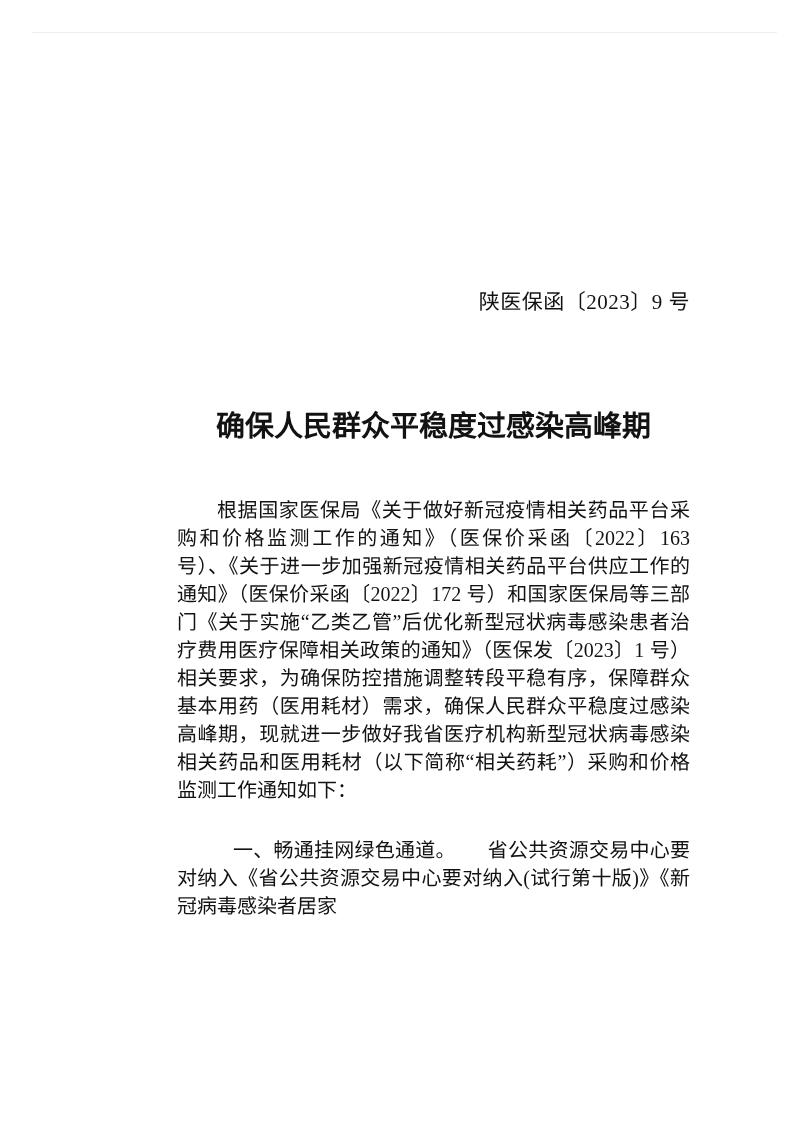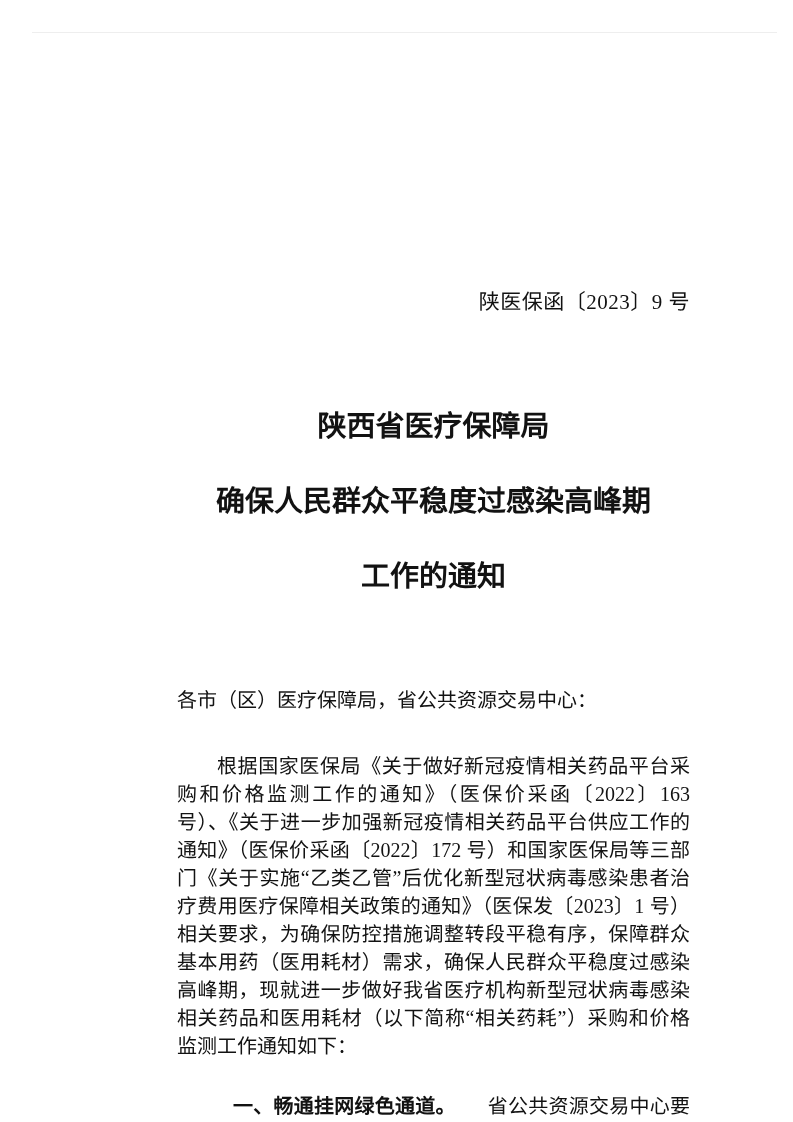--- a/index.html
+++ b/index.html
@@ -49,37 +49,34 @@
   .para {
     font-size: 20px;
     line-height: 28px;
     text-align: justify;
     text-justify: inter-character;
     text-indent: 2em;
   }
 
   .para-lead {
     font-family: "Liberation Sans", "DejaVu Sans", sans-serif;
-    font-weight: 700;
+    font-weight: 400;
   }
 </style>
 </head>
 <body>
 
 <div class="page">
   <div class="content">
 
     <div class="doc-number">陕医保函〔2023〕9 号</div>
 
     <h1 class="title">
-      <span class="title-line">陕西省医疗保障局</span>
       <span class="title-line">确保人民群众平稳度过感染高峰期</span>
-      <span class="title-line">工作的通知</span>
     </h1>
 
-    <p class="salutation">各市（区）医疗保障局，省公共资源交易中心：</p>
 
     <p class="para">根据国家医保局《关于做好新冠疫情相关药品平台采购和价格监测工作的通知》（医保价采函〔2022〕163 号）、《关于进一步加强新冠疫情相关药品平台供应工作的通知》（医保价采函〔2022〕172 号）和国家医保局等三部门《关于实施“乙类乙管”后优化新型冠状病毒感染患者治疗费用医疗保障相关政策的通知》（医保发〔2023〕1 号）相关要求，为确保防控措施调整转段平稳有序，保障群众基本用药（医用耗材）需求，确保人民群众平稳度过感染高峰期，现就进一步做好我省医疗机构新型冠状病毒感染相关药品和医用耗材（以下简称“相关药耗”）采购和价格监测工作通知如下：</p>
 
     <p class="para"><span class="para-lead">一、畅通挂网绿色通道。</span><span>省公共资源交易中心要对纳入《省公共资源交易中心要对纳入(试行第十版)》《新冠病毒感染者居家</span></p>
 
   </div>
 </div>
 
 </body></html>

